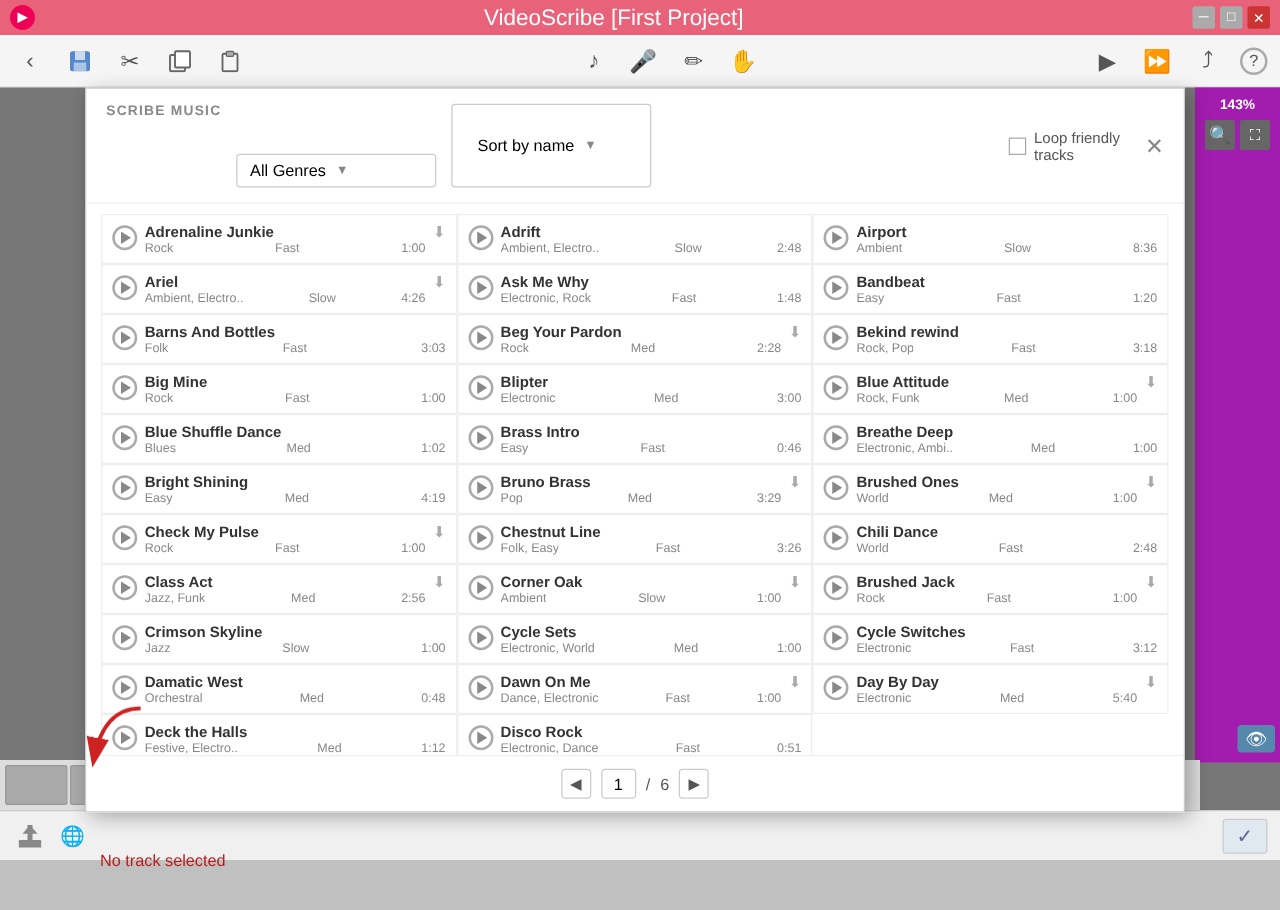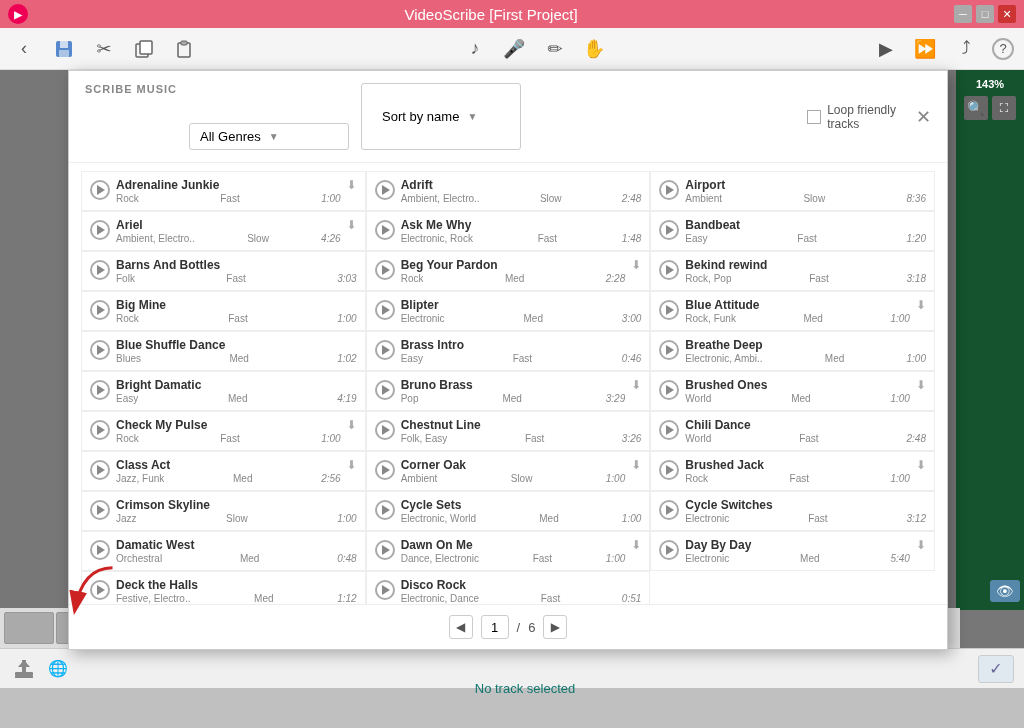--- a/index.html
+++ b/index.html
@@ -18,21 +18,21 @@
       height: 28px;
       display: flex;
       align-items: center;
       justify-content: space-between;
       padding: 0 8px;
       color: white;
     }
     #titlebar .title {
       flex: 1;
       text-align: center;
-      font-size: 15px;
+      font-size: 18px;
     }
     #titlebar .win-controls {
       display: flex;
       gap: 4px;
     }
     #titlebar .win-btn {
       width: 18px;
       height: 18px;
       border: none;
       cursor: pointer;
@@ -196,21 +196,21 @@
       margin-top: 1px;
       align-items: center;
     }
     .music-genre {
       white-space: nowrap;
       overflow: hidden;
       text-overflow: ellipsis;
       max-width: 80px;
     }
     .music-speed { flex-shrink: 0; }
-    .music-duration { flex-shrink: 0; font-style: italic; }
+    .music-duration { flex-shrink: 0; }
     .download-icon {
       font-size: 12px;
       color: #aaa;
       cursor: pointer;
       flex-shrink: 0;
     }
 
     
     #pagination {
       padding: 10px;
@@ -266,23 +266,22 @@
       height: 28px;
       display: flex;
       align-items: center;
       justify-content: center;
       cursor: pointer;
       font-size: 16px;
       color: #555;
     }
     #no-track {
       flex: 1;
-      text-align: center;
       font-size: 13px;
-      color: #0f766e;
+      color: #b91c1c;
       margin-top: 40px;
     }
     #confirm-btn {
       width: 36px;
       height: 28px;
       background: #e0e8f0;
       border: 1px solid #ccc;
       border-radius: 3px;
       display: flex;
       align-items: center;
@@ -373,21 +372,21 @@
   <div class="toolbar-icon">▶</div>
   <div class="toolbar-icon">⏩</div>
   <div class="toolbar-icon">⤴</div>
   <div class="toolbar-icon" style="border:2px solid #aaa;border-radius:50%;width:22px;height:22px;font-size:13px;">?</div>
 </div>
 
 <div style="position:relative; width:1024px; height:618px;">
 
   <div style="position:absolute;top:0;left:0;width:1024px;height:578px;background:#777;"></div>
 
-  <div style="position:absolute;top:0;right:0;width:68px;height:540px;background:#14532d;display:flex;flex-direction:column;align-items:center;padding-top:8px;gap:6px;">
+  <div style="position:absolute;top:0;right:0;width:68px;height:540px;background:#a21caf;display:flex;flex-direction:column;align-items:center;padding-top:8px;gap:6px;">
     <div style="color:white;font-size:11px;font-weight:bold;">143%</div>
     <div style="display:flex;gap:4px;">
       <button style="width:24px;height:24px;background:#666;border:none;border-radius:2px;color:white;cursor:pointer;font-size:14px;">🔍</button>
       <button style="width:24px;height:24px;background:#666;border:none;border-radius:2px;color:white;cursor:pointer;font-size:12px;">⛶</button>
     </div>
     <div style="position:absolute;bottom:8px;right:4px;">
       <div style="width:30px;height:22px;background:#5588aa;border-radius:3px;display:flex;align-items:center;justify-content:center;color:white;font-size:14px;cursor:pointer;">👁</div>
     </div>
   </div>
 
@@ -588,21 +587,21 @@
           <span class="music-genre">Electronic, Ambi..</span>
           <span class="music-speed">Med</span>
           <span class="music-duration">1:00</span>
         </div>
       </div>
 
     </div>
         <div class="music-item">
       <div class="play-btn"></div>
       <div class="music-info">
-        <div class="music-title">Bright Damatic</div>
+        <div class="music-title">Bright Shining</div>
         <div class="music-meta">
           <span class="music-genre">Easy</span>
           <span class="music-speed">Med</span>
           <span class="music-duration">4:19</span>
         </div>
       </div>
 
     </div>
         <div class="music-item">
       <div class="play-btn"></div>

